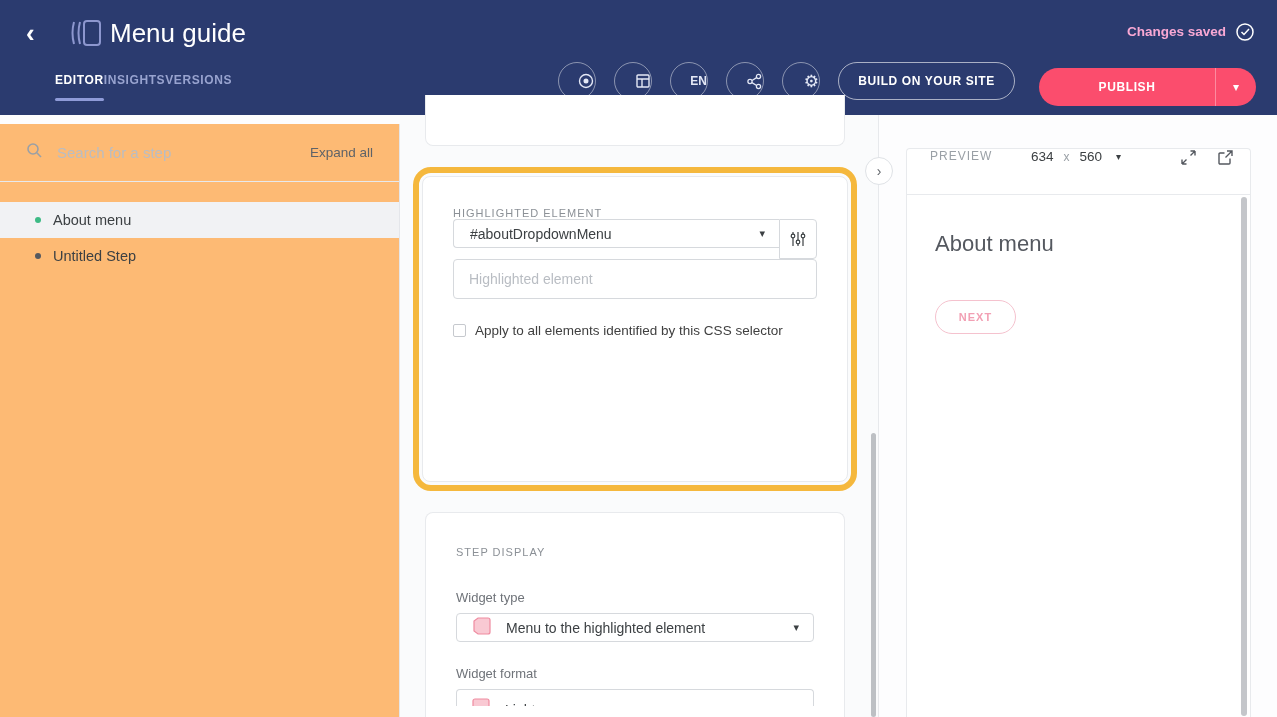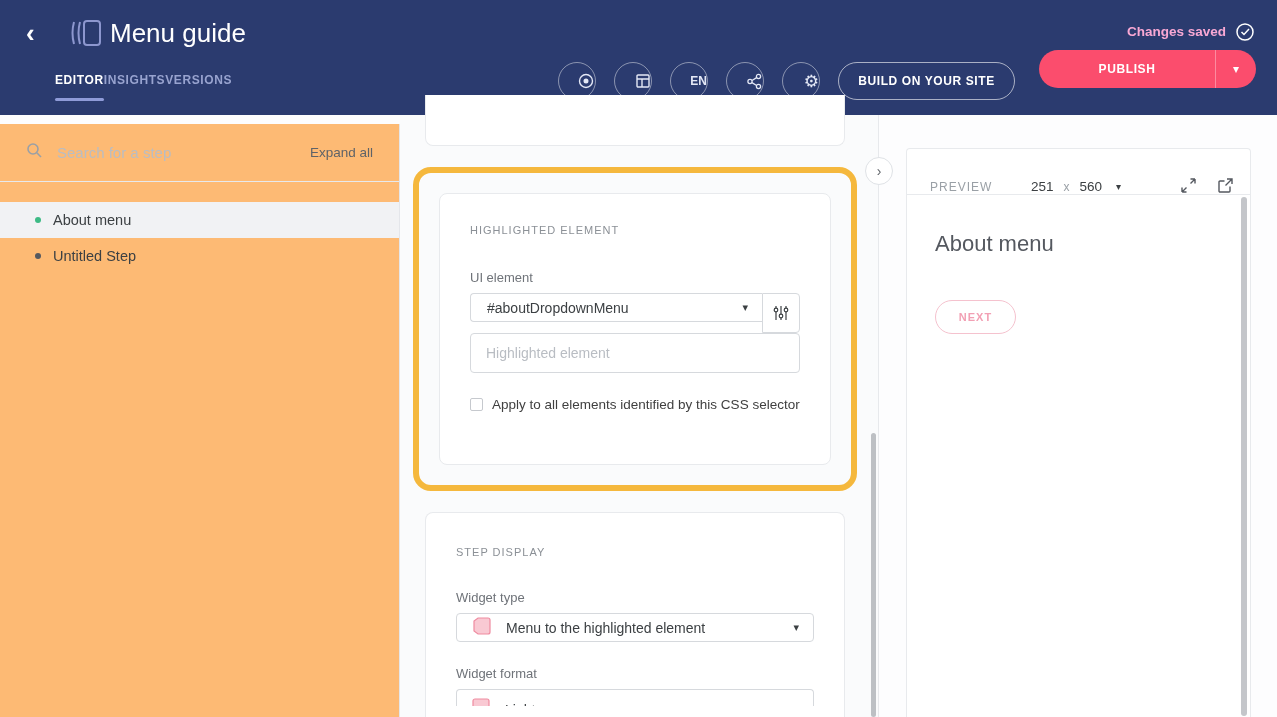--- a/index.html
+++ b/index.html
@@ -25,21 +25,21 @@
   .hdr-circles { position:absolute; left:558px; top:62px; display:flex; gap:18px; }
   .circle-btn { width:38px; height:38px; border:1px solid rgba(255,255,255,.45); border-radius:50%;
     display:flex; align-items:center; justify-content:flex-end; color:#e4e8f6; cursor:pointer;
     font-size:12px; font-weight:700; }
   .gear-glyph { font-size:17px; font-weight:400; }
 
   .build-btn { position:absolute; left:838px; top:62px; width:177px; height:38px;
     border:1px solid rgba(255,255,255,.6); border-radius:19px; color:#fff; background:transparent;
     font-size:12px; font-weight:700; letter-spacing:.6px; display:flex; align-items:center;
     justify-content:center; cursor:pointer; }
-  .publish-btn { position:absolute; left:1039px; top:50px; width:217px; height:38px; border-radius:19px;
+  .publish-btn { position:absolute; left:1039px; top:68px; width:217px; height:38px; border-radius:19px;
     background:#fb4d6d; display:flex; align-items:center; cursor:pointer; }
   .publish-label { flex:1; text-align:center; color:#fff; font-size:12px; font-weight:700;
     letter-spacing:.6px; }
   .publish-divider { width:1px; height:38px; background:rgba(255,255,255,.35); }
   .publish-caret { width:40px; text-align:center; color:#fff; font-size:12px; }
 
   
   .sidebar { position:absolute; left:0; top:124px; width:400px; height:696px; background:#fdba74;
     border-right:1px solid #e4e6ea; }
   .search-row { position:absolute; left:0; top:0; width:100%; height:58px;
@@ -56,21 +56,21 @@
   .dot { width:6px; height:6px; border-radius:50%; margin-right:12px; }
   .dot-green { background:#3dba85; }
   .dot-dark { background:#55595f; }
 
   
   .main { position:absolute; left:400px; top:115px; width:478px; height:602px; background:#fafbfc; }
   .card { background:#fff; border:1px solid #e8eaed; border-radius:8px; }
   .card-top-partial { position:absolute; left:25px; top:-20px; width:420px; height:51px;
     border-radius:0 0 8px 8px; border-top:none; }
   .hl-wrapper { position:absolute; left:13px; top:52px; width:444px; height:324px;
-    border:6px solid #f5b83d; border-radius:18px; padding:20px; background:#fafbfc; }
+    border:6px solid #f5b83d; border-radius:18px; padding:3px; background:#fafbfc; }
   .hl-card { width:100%; height:100%; padding:30px 30px 0 30px; }
   .section-title { font-size:11px; letter-spacing:1px; color:#8b9096; font-weight:400; }
   .field-label { font-size:13px; color:#6f7379; margin-bottom:8px; }
   .select-row { display:flex; }
   .select-box { height:29px; border:1px solid #d6d9dd; border-radius:4px; background:#fff;
     display:flex; align-items:center; cursor:pointer; position:relative; }
   .select-main { flex:1; border-radius:4px 0 0 4px; border-right:none; }
   .select-value { font-size:14px; color:#3c4043; margin-left:16px; }
   .caret { position:absolute; right:14px; color:#3c4043; font-size:11px; }
   .tune-btn { width:38px; height:40px; border:1px solid #d6d9dd; border-radius:0 4px 4px 0;
@@ -92,21 +92,21 @@
     background:#bdc0c4; border-radius:3px; }
 
   
   .right-zone { position:absolute; left:878px; top:115px; width:399px; height:602px;
     background:#fdfdfe; border-left:1px solid #e7e9ec; }
   .collapse-btn { position:absolute; left:-14px; top:42px; width:28px; height:28px; border-radius:50%;
     background:#fff; border:1px solid #dfe2e6; color:#5f6368; font-size:14px; display:flex;
     align-items:center; justify-content:center; cursor:pointer; z-index:5; }
   .preview-panel { position:absolute; left:27px; top:33px; width:345px; height:569px; background:#fff;
     border:1px solid #e8eaed; border-radius:4px 4px 0 0; border-bottom:none; }
-  .preview-header { height:46px; border-bottom:1px solid #e8eaed; display:flex; align-items:flex-end;
+  .preview-header { height:46px; border-bottom:1px solid #e8eaed; display:flex; align-items:flex-start;
     position:relative; }
   .preview-title { font-size:12px; letter-spacing:1px; color:#9aa0a6; margin-left:23px; }
   .dims { position:absolute; left:124px; display:flex; align-items:center; gap:10px; cursor:pointer; }
   .dim-num { font-size:13.5px; color:#3c4043; }
   .dim-x { font-size:12px; color:#9aa0a6; }
   .dims-caret { color:#3c4043; font-size:10px; margin-left:4px; }
   .pv-icons { position:absolute; right:16px; display:flex; gap:20px; }
   .pv-icon { cursor:pointer; display:flex; align-items:center; }
   .preview-scrollbar { position:absolute; right:3px; top:48px; width:6px; height:519px;
     background:#c4c6ca; border-radius:3px; }
@@ -207,21 +207,20 @@
   </div>
 </div>
 
 <div class="main">
   <div class="card card-top-partial"></div>
 
   <div class="hl-wrapper">
     <div class="card hl-card">
       <div class="section-title">HIGHLIGHTED ELEMENT</div>
 
-      <div class="field-label" style="margin-top:34px;">UI element</div>
       <div class="select-row">
         <div class="select-box select-main">
           <span class="select-value">#aboutDropdownMenu</span>
           <span class="caret">▾</span>
         </div>
         <div class="tune-btn">
           <svg width="16" height="16" viewBox="0 0 16 16" fill="none" stroke="#3c4043" stroke-width="1.2">
             <path d="M3 1 v14 M8 1 v14 M13 1 v14"></path>
             <circle cx="3" cy="5" r="1.8" fill="#fff"></circle>
               <circle cx="8" cy="11" r="1.8" fill="#fff"></circle>
@@ -269,21 +268,21 @@
 
 <div class="right-zone">
   <div class="collapse-btn">
     <span>›</span>
   </div>
 
   <div class="preview-panel">
     <div class="preview-header">
       <span class="preview-title">PREVIEW</span>
       <div class="dims">
-        <span class="dim-num">251</span>
+        <span class="dim-num">634</span>
         <span class="dim-x">x</span>
         <span class="dim-num">560</span>
         <span class="dims-caret">▾</span>
       </div>
       <div class="pv-icons">
         <span class="pv-icon">
           <svg width="17" height="17" viewBox="0 0 17 17" fill="none" stroke="#54585f" stroke-width="1.4">
             <path d="M10.5 6.5 L15 2 M15 2 h-4.5 M15 2 v4.5"></path>
             <path d="M6.5 10.5 L2 15 M2 15 h4.5 M2 15 v-4.5"></path>
           </svg>

